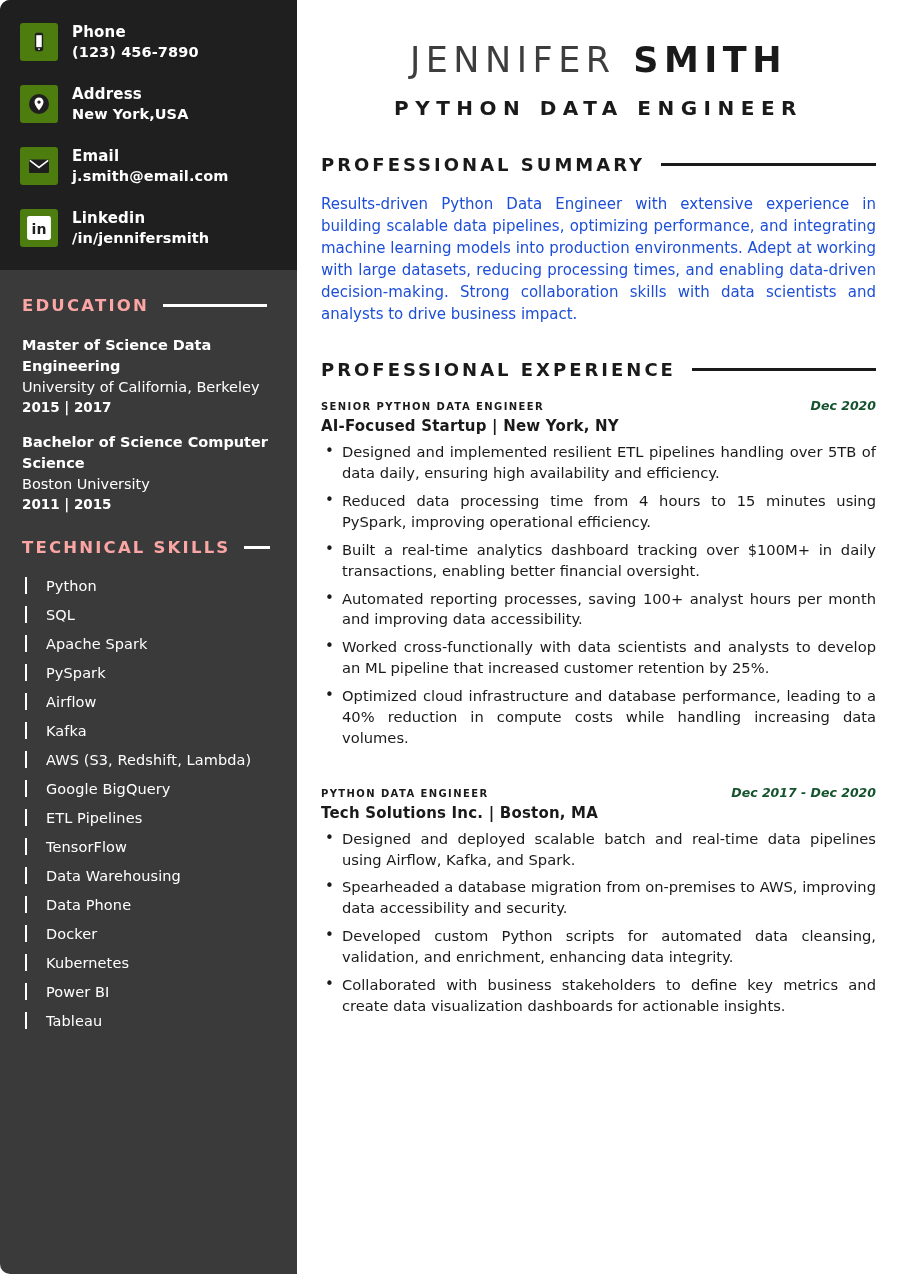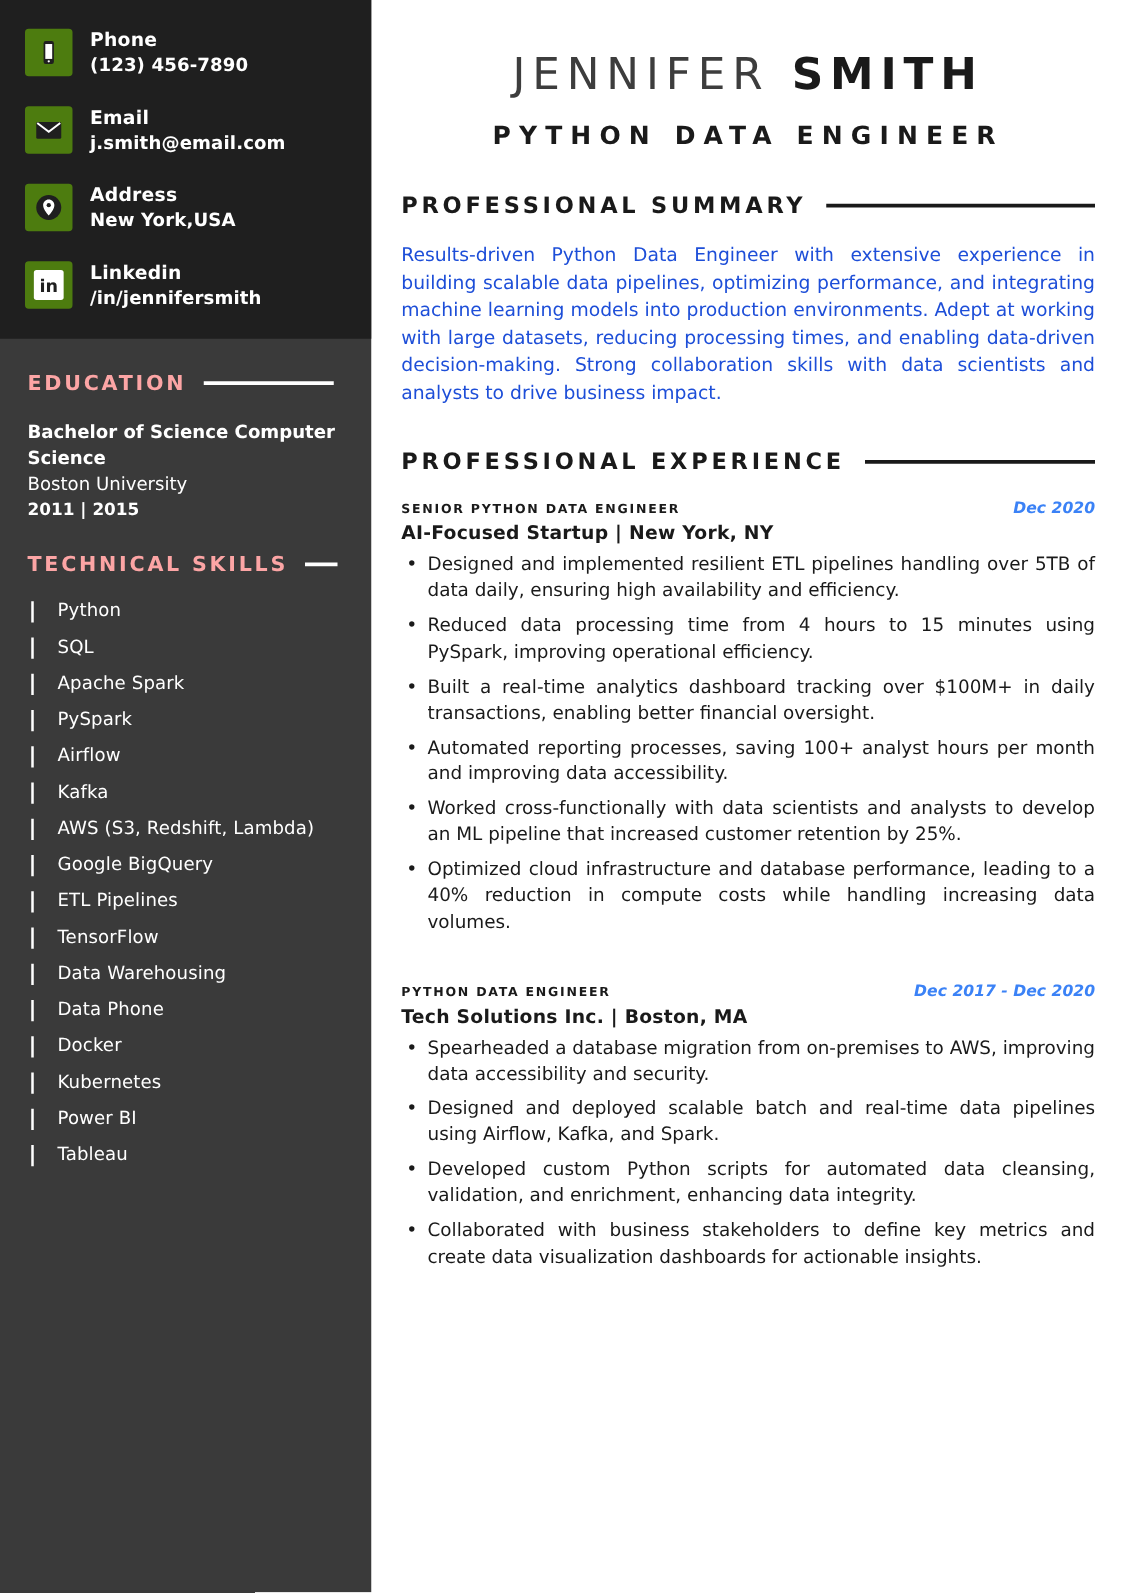--- a/index.html
+++ b/index.html
@@ -7,20 +7,21 @@
     width: 900px; height: 1274px;
     background: #ffffff;
     font-family: "DejaVu Sans", sans-serif;
   }
   .page {
     position: relative;
     width: 900px; height: 1274px;
     display: flex;
     overflow: hidden;
     background: #ffffff;
+    border-radius: 10px;
   }
 
   
   .sidebar {
     width: 297px;
     min-width: 297px;
     background: #3a3a3a;
     color: #ffffff;
     position: relative;
   }
@@ -180,21 +181,21 @@
   .job-title {
     font-size: 10px;
     font-weight: bold;
     letter-spacing: 1.4px;
     color: #1a1a1a;
   }
   .job-date {
     font-size: 12.5px;
     font-weight: bold;
     font-style: italic;
-    color: #3b82f6;
+    color: #14532d;
     white-space: nowrap;
     padding-left: 10px;
   }
   .job-company {
     font-size: 15px;
     font-weight: bold;
     color: #1a1a1a;
     margin: 4px 0 7px 0;
     letter-spacing: 0.2px;
   }
@@ -237,41 +238,41 @@
         </span>
         <span class="ci-text">
           <span class="ci-label">Phone</span><br>
           <span class="ci-value">(123) 456-7890</span>
         </span>
       </div>
 
       <div class="contact-item">
         <span class="ci-icon">
           <svg width="24" height="24" viewBox="0 0 24 24">
-            <rect x="2" y="5.5" width="20" height="13.5" rx="1.2" fill="#1f1f1f"></rect>
-            <path d="M2.8 6.4 L12 13.4 L21.2 6.4" fill="none" stroke="#ffffff" stroke-width="1.6"></path>
-          </svg>
-        </span>
-        <span class="ci-text">
-          <span class="ci-label">Email</span><br>
-          <span class="ci-value">j.smith@email.com</span>
-        </span>
-      </div>
-
-      <div class="contact-item">
-        <span class="ci-icon">
-          <svg width="24" height="24" viewBox="0 0 24 24">
             <circle cx="12" cy="12" r="10" fill="#1f1f1f"></circle>
             <path d="M12 5.6 c-2.5 0-4.5 2-4.5 4.5 0 3.4 4.5 8.3 4.5 8.3 s4.5-4.9 4.5-8.3 c0-2.5-2-4.5-4.5-4.5 z" fill="#ffffff"></path>
             <circle cx="12" cy="10.1" r="1.7" fill="#1f1f1f"></circle>
           </svg>
         </span>
         <span class="ci-text">
           <span class="ci-label">Address</span><br>
           <span class="ci-value">New York,USA</span>
+        </span>
+      </div>
+
+      <div class="contact-item">
+        <span class="ci-icon">
+          <svg width="24" height="24" viewBox="0 0 24 24">
+            <rect x="2" y="5.5" width="20" height="13.5" rx="1.2" fill="#1f1f1f"></rect>
+            <path d="M2.8 6.4 L12 13.4 L21.2 6.4" fill="none" stroke="#ffffff" stroke-width="1.6"></path>
+          </svg>
+        </span>
+        <span class="ci-text">
+          <span class="ci-label">Email</span><br>
+          <span class="ci-value">j.smith@email.com</span>
         </span>
       </div>
 
       <div class="contact-item">
         <span class="ci-icon">
           <svg width="26" height="26" viewBox="0 0 24 24">
             <rect x="1" y="1" width="22" height="22" rx="2" fill="#ffffff"></rect>
             <text x="12" y="17.5" font-family="DejaVu Sans, sans-serif" font-size="13" font-weight="bold" fill="#1f1f1f" text-anchor="middle">in</text>
           </svg>
         </span>
@@ -282,20 +283,25 @@
       </div>
 
     </div>
 
     <div class="side-section">
       <div class="side-head">
         <span class="side-head-text">EDUCATION</span>
         <span class="side-head-rule short"></span>
       </div>
 
+      <div class="edu-item">
+        <div class="edu-degree">Master of Science Data Engineering</div>
+        <div class="edu-school">University of California, Berkeley</div>
+        <div class="edu-years">2015 | 2017</div>
+      </div>
 
       <div class="edu-item">
         <div class="edu-degree">Bachelor of Science Computer Science</div>
         <div class="edu-school">Boston University</div>
         <div class="edu-years">2011 | 2015</div>
       </div>
 
       <div class="side-head">
         <span class="side-head-text">TECHNICAL SKILLS</span>
         <span class="side-head-rule tiny"></span>
@@ -408,22 +414,22 @@
 
     <div class="job-gap"></div>
 
     <div class="job">
       <div class="job-top">
         <span class="job-title">PYTHON DATA ENGINEER</span>
         <span class="job-date">Dec 2017 - Dec 2020</span>
       </div>
       <div class="job-company">Tech Solutions Inc.  |  Boston, MA</div>
       <ul class="bullets">
+        <li>Designed and deployed scalable batch and real-time data pipelines using Airflow, Kafka, and Spark.</li>
         <li>Spearheaded a database migration from on-premises to AWS, improving data accessibility and security.</li>
-        <li>Designed and deployed scalable batch and real-time data pipelines using Airflow, Kafka, and Spark.</li>
         <li>Developed custom Python scripts for automated data cleansing, validation, and enrichment, enhancing data integrity.</li>
         <li>Collaborated with business stakeholders to define key metrics and create data visualization dashboards for actionable insights.</li>
       </ul>
     </div>
 
   </section>
 
 </div>
 
 </body></html>

